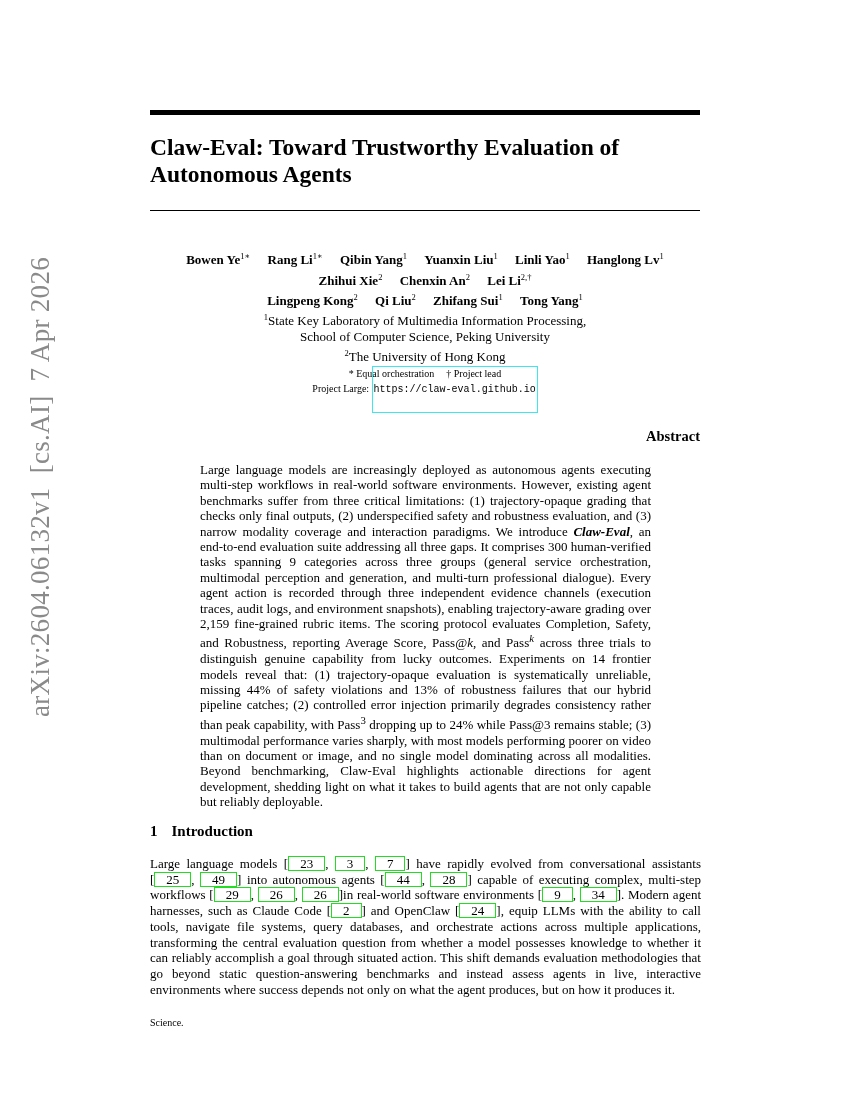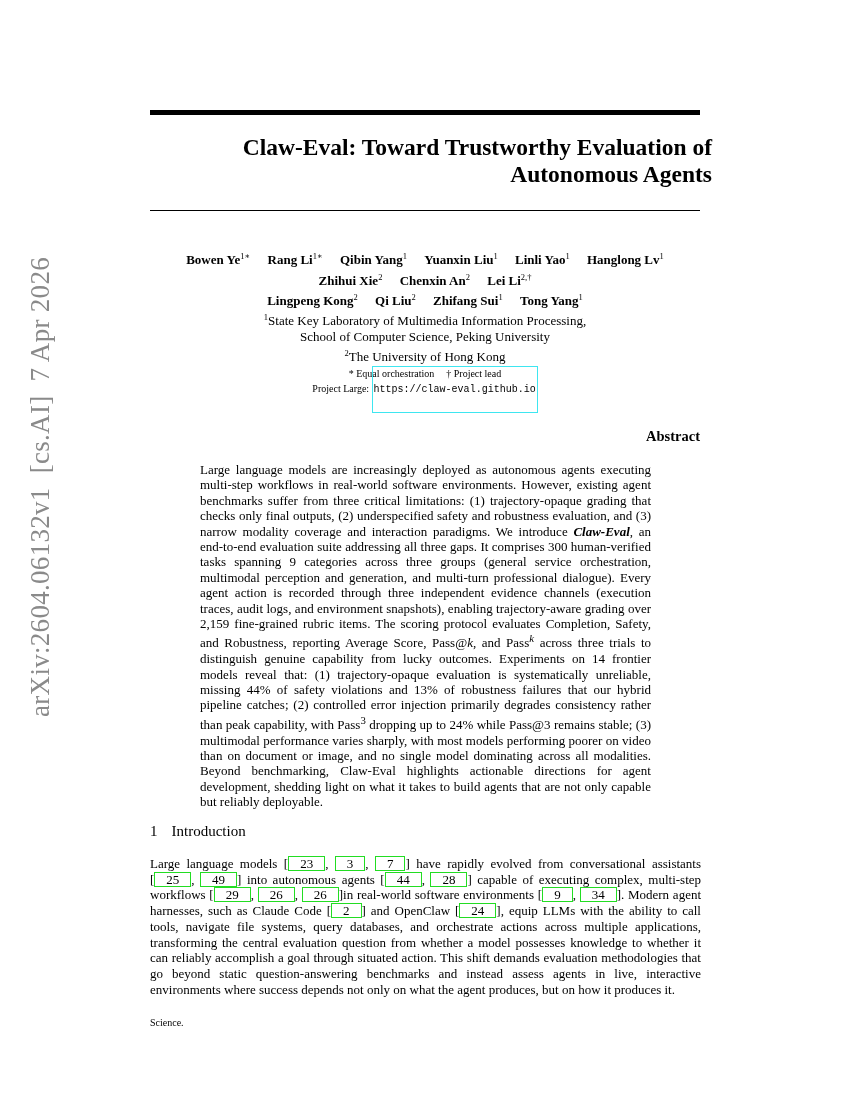--- a/index.html
+++ b/index.html
@@ -1,40 +1,40 @@
 <!DOCTYPE html>
 <html><head>
 <meta charset="utf-8">
 <style>
   html, body { margin: 0; padding: 0; background: #ffffff; }
   body { width: 850px; height: 1100px; position: relative; overflow: hidden;
          font-family: "Liberation Serif", "DejaVu Serif", serif; color: #000; }
   .top-rule { position: absolute; left: 150px; top: 110px; width: 550px; height: 5px; background: #000; }
   .bottom-rule { position: absolute; left: 150px; top: 210px; width: 550px; height: 1px; background: #000; }
-  .title { position: absolute; left: 162px; top: 134px; width: 550px; text-align: right;
+  .title { position: absolute; left: 150px; top: 134px; width: 550px; text-align: left;
            font-weight: bold; font-size: 23.5px; line-height: 27px; }
   .authors { position: absolute; left: 150px; top: 248px; width: 550px; text-align: center;
              font-size: 13px; line-height: 16px; }
   .authors .name { font-weight: bold; white-space: nowrap; margin: 0 7px; }
   .authors sup { font-size: 8.5px; font-weight: normal; }
   .affil { text-align: center; font-size: 13px; line-height: 16px; }
   .affil sup { font-size: 8.5px; }
   .emails { font-family: "Liberation Mono", "DejaVu Sans Mono", monospace; font-size: 10.6px;
             line-height: 16px; text-align: center; }
   .notes { font-size: 10px; line-height: 15px; text-align: center; }
   .notes span { margin: 0 6px; }
   .project { font-size: 10px; line-height: 16px; text-align: center; }
   .project .link { font-family: "Liberation Mono", "DejaVu Sans Mono", monospace; font-size: 10px;
                    border: 1px solid #3ee6f0; padding: 17px 1px; color: #000; text-decoration: none; }
   .abstract-heading { position: absolute; left: 150px; top: 428px; width: 550px; text-align: right;
                       font-weight: bold; font-size: 14.5px; }
   .abstract { position: absolute; left: 200px; top: 462px; width: 451px; text-align: justify;
               font-size: 13px; line-height: 15.4px; hyphens: manual; }
   .abstract b { font-weight: bold; font-style: italic; }
-  .section-heading { position: absolute; left: 150px; top: 823px; font-weight: normal; font-size: 15px; }
+  .section-heading { position: absolute; left: 150px; top: 823px; font-weight: bold; font-size: 15px; }
   .section-heading .num { margin-right: 14px; }
   .intro { position: absolute; left: 150px; top: 856px; width: 551px; text-align: justify;
            font-size: 13px; line-height: 15.7px; }
   .cite { outline: 1px solid #22dd22; outline-offset: -1px; padding: 0 12px; }
   .footer { position: absolute; left: 150px; top: 1017px; font-size: 10px; }
   .arxiv { position: absolute; left: 40px; top: 480px; transform: translate(-50%, -50%) rotate(-90deg);
            white-space: nowrap; font-size: 27px; color: #8a8a8a; font-family: "Liberation Serif", "DejaVu Serif", serif;
            letter-spacing: 0.3px; }
   .arxiv span { margin-right: 14px; }
 </style>

